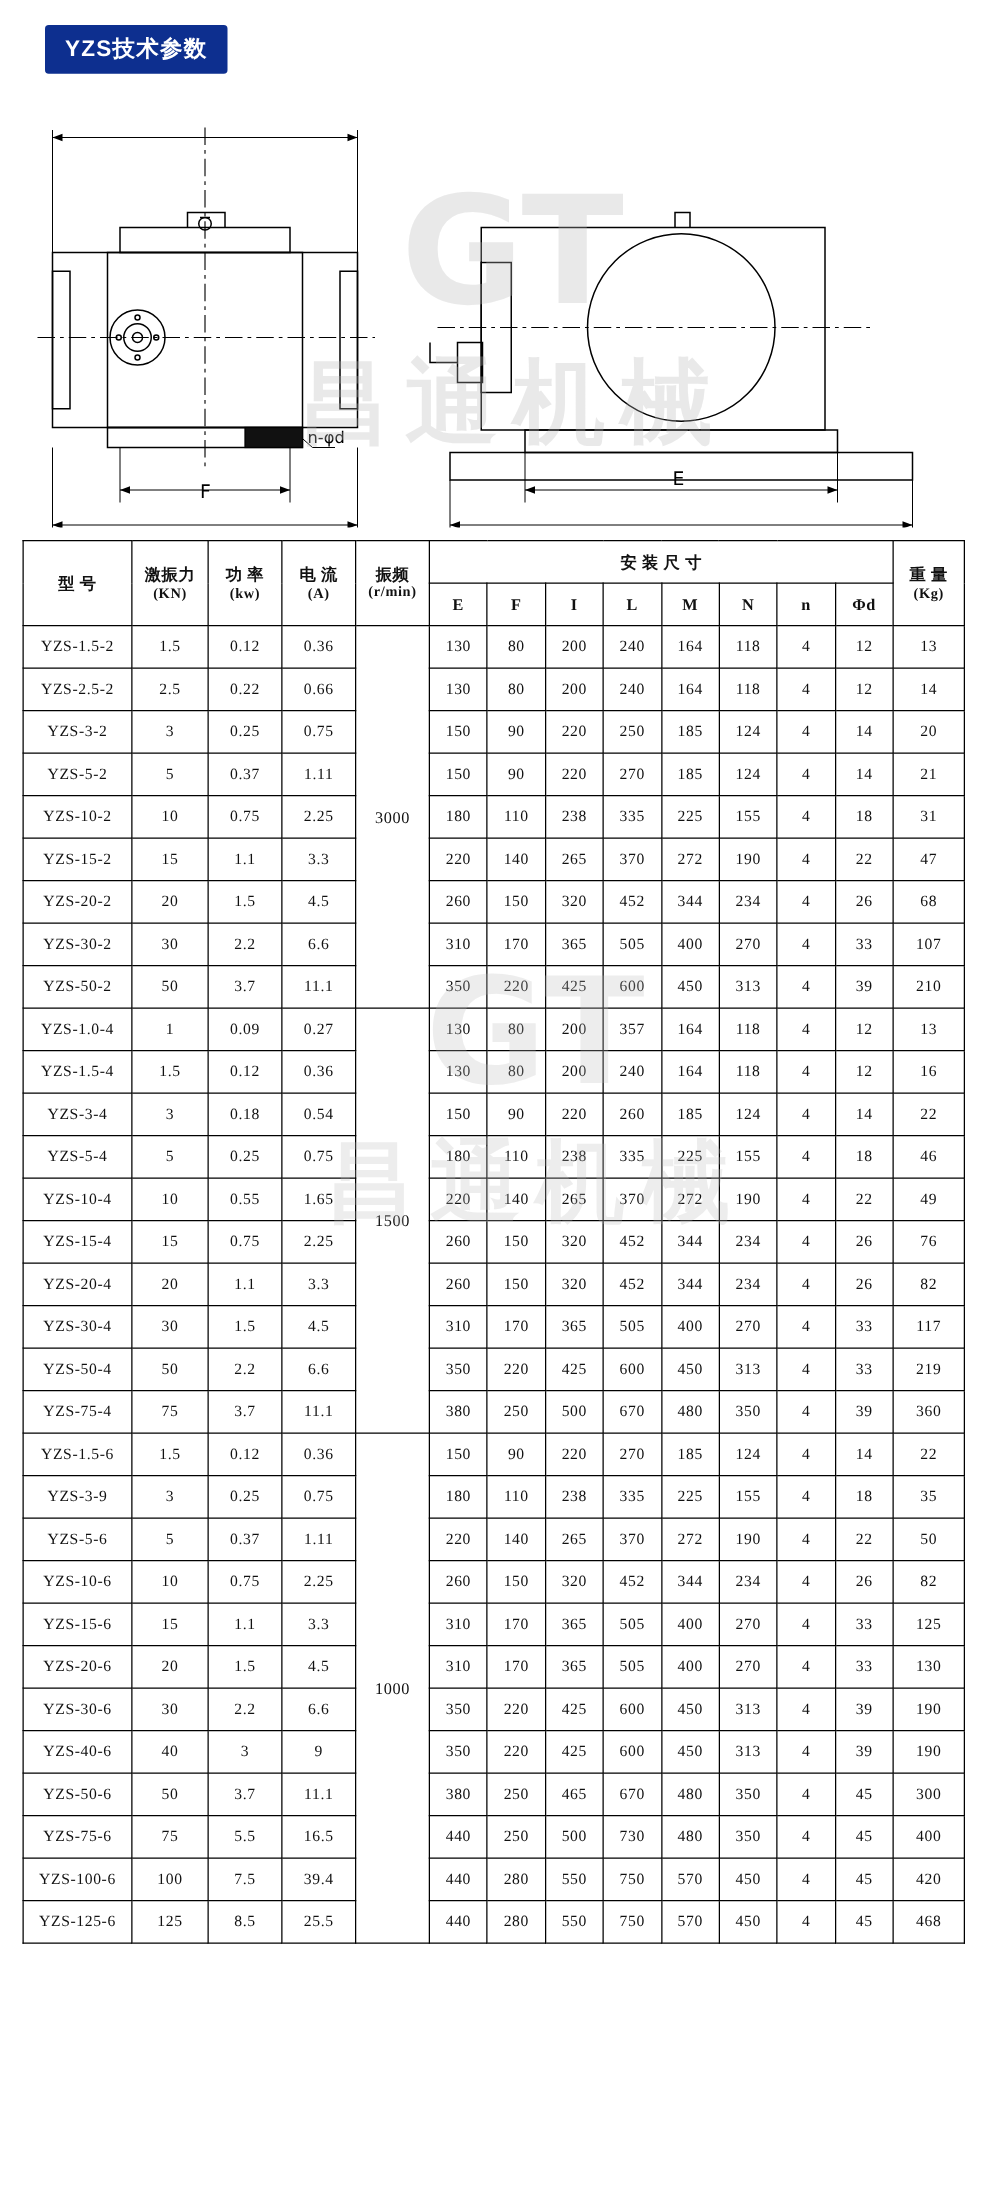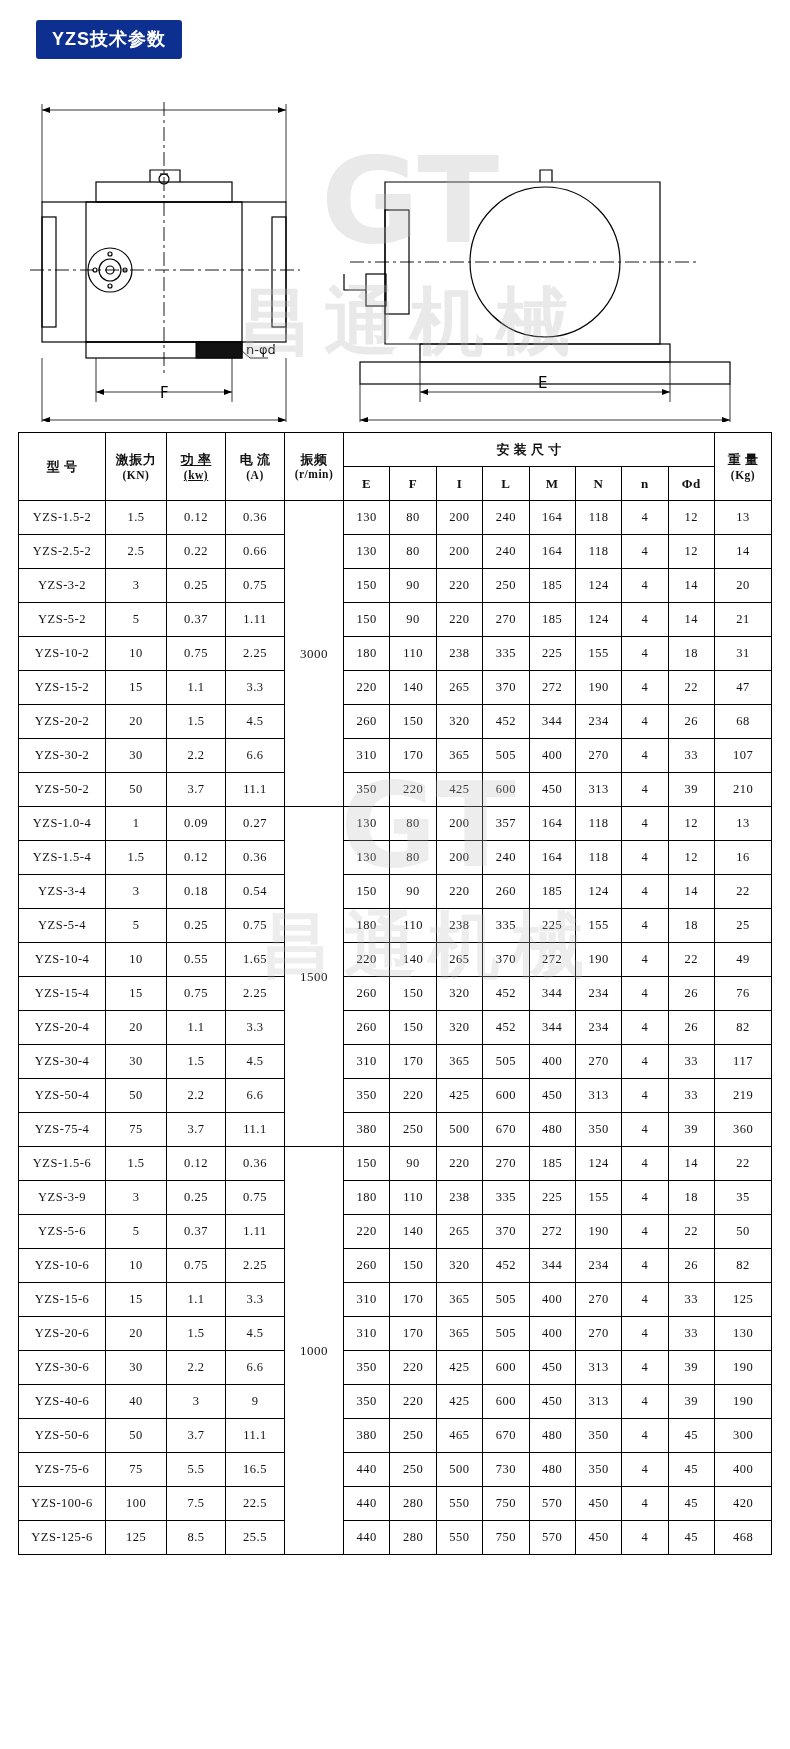--- a/index.html
+++ b/index.html
@@ -84,21 +84,21 @@
     font-weight: normal;
     font-family: "Liberation Serif", "DejaVu Serif", serif;
     letter-spacing: 0.5px;
   }
   table.spec thead td {
     font-weight: bold;
     font-size: 13px;
   }
   .hdr-model { width: 86px; margin-left: 28px; }
   .hdr-force { width: 60px; }
-  .hdr-power { width: 58px; text-decoration: underline; }
+  .hdr-power { width: 58px; }
   .hdr-current { width: 58px; margin-top: 20px; }
   .hdr-freq { width: 58px; }
   .col-dim { width: 44px; }
   .hdr-weight { width: 56px; margin-top: 24px; }
 
   .sub { font-size: 11.5px; display: block; line-height: 1.15; }
   .freq-cell {
     font-family: "Liberation Serif", "DejaVu Serif", serif;
     font-size: 13px;
   }
@@ -465,21 +465,21 @@
             <td>0.25</td>
             <td>0.75</td>
             <td>180</td>
             <td>110</td>
             <td>238</td>
             <td>335</td>
             <td>225</td>
             <td>155</td>
             <td>4</td>
             <td>18</td>
-            <td>25</td>
+            <td>46</td>
           </tr>
           <tr>
             <td class="model-cell">YZS-10-4</td>
             <td>10</td>
             <td>0.55</td>
             <td>1.65</td>
             <td>220</td>
             <td>140</td>
             <td>265</td>
             <td>370</td>
@@ -712,21 +712,21 @@
             <td>480</td>
             <td>350</td>
             <td>4</td>
             <td>45</td>
             <td>400</td>
           </tr>
           <tr>
             <td class="model-cell">YZS-100-6</td>
             <td>100</td>
             <td>7.5</td>
-            <td>22.5</td>
+            <td>39.4</td>
             <td>440</td>
             <td>280</td>
             <td>550</td>
             <td>750</td>
             <td>570</td>
             <td>450</td>
             <td>4</td>
             <td>45</td>
             <td>420</td>
           </tr>

